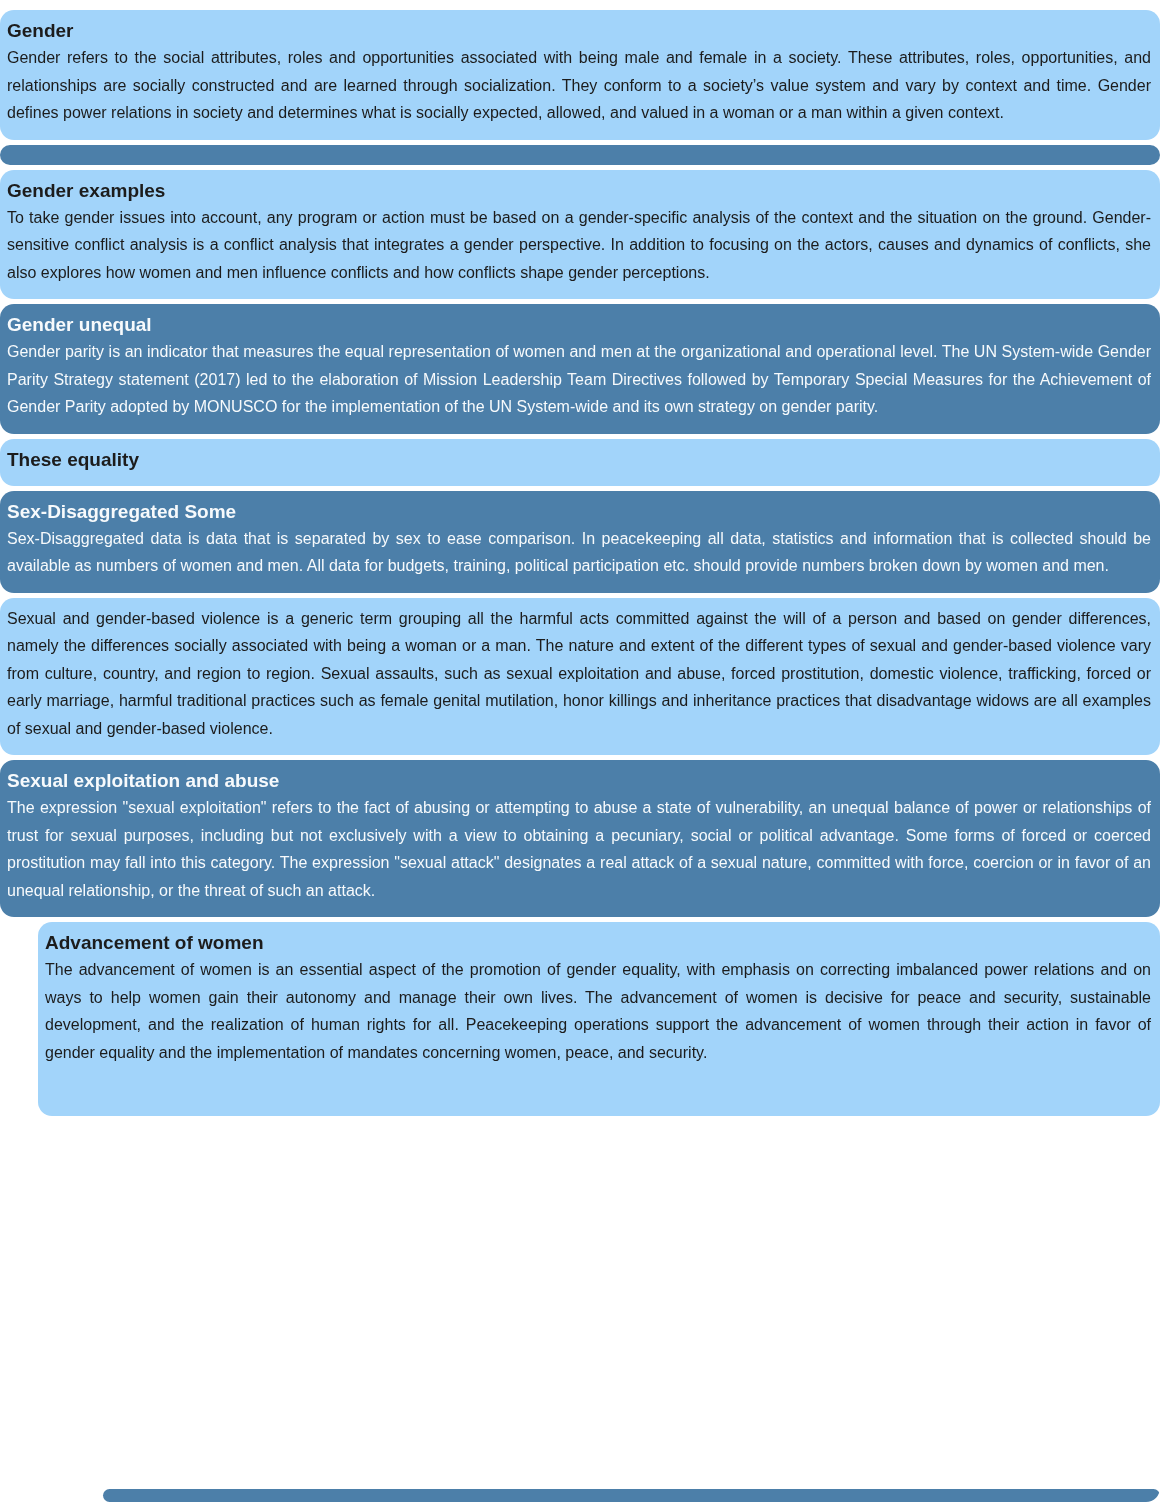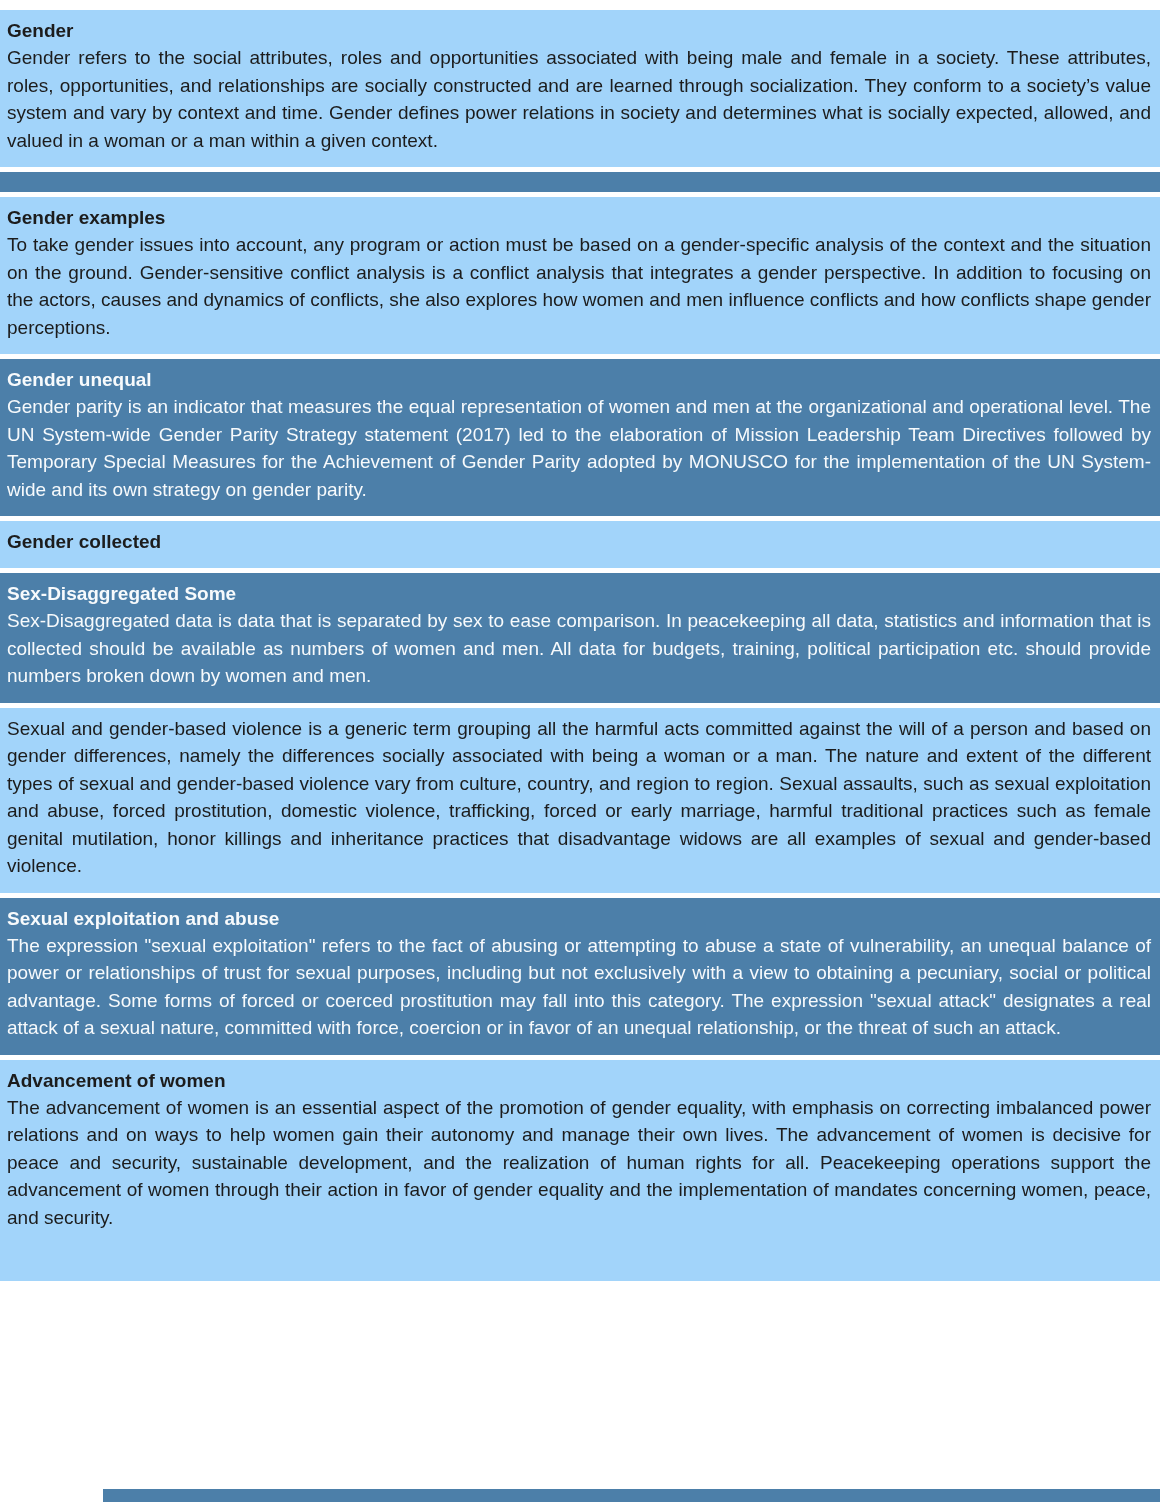--- a/index.html
+++ b/index.html
@@ -1,15 +1,15 @@
 <!DOCTYPE html>
 <html style="--light: #a2d4fa; --dark: #4c7fa9; --ink: #1c1c1c; --paper: #f7fafc;"><head>
 <meta charset="utf-8">
 <style>
-  * { box-sizing: border-box; margin: 0; padding: 0; }
+  * { box-sizing: border-box; margin: 0; padding: 0; border-radius: 14px; }
   html, body { background: #ffffff; }
   body {
     width: 1160px;
     height: 1502px;
     overflow: hidden;
     position: relative;
     font-family: "Liberation Sans", sans-serif;
     padding-top: 10px;
   }
   .def {
@@ -18,26 +18,26 @@
   }
   .def.light { background: var(--light, #a2d4fa); color: var(--ink, #1c1c1c); }
   .def.dark  { background: var(--dark, #4c7fa9); color: var(--paper, #f7fafc); }
   .def-title {
     font-size: 19px;
     font-weight: 700;
     line-height: 27px;
     text-align: left;
   }
   .def-body {
-    font-size: 19px;
+    font-size: 16px;
     font-weight: 400;
     line-height: 27.5px;
     text-align: justify;
   }
-  .def.pad-tall { padding-bottom: 50px; }
+  .def.pad-tall { padding-bottom: 50px; margin-left: 38px; }
   .next-band {
     position: absolute;
     left: 103px;
     right: 0;
     bottom: 0;
     height: 13px;
     background: var(--dark, #4c7fa9);
   }
 </style>
 </head>
@@ -55,21 +55,21 @@
   <h2 class="def-title">Gender examples</h2>
   <p class="def-body">To take gender issues into account, any program or action must be based on a gender-specific analysis of the context and the situation on the ground. Gender-sensitive conflict analysis is a conflict analysis that integrates a gender perspective. In addition to focusing on the actors, causes and dynamics of conflicts, she also explores how women and men influence conflicts and how conflicts shape gender perceptions.</p>
 </section>
 
 <section class="def dark">
   <h2 class="def-title">Gender unequal</h2>
   <p class="def-body">Gender parity is an indicator that measures the equal representation of women and men at the organizational and operational level. The UN System-wide Gender Parity Strategy statement (2017) led to the elaboration of Mission Leadership Team Directives followed by Temporary Special Measures for the Achievement of Gender Parity adopted by MONUSCO for the implementation of the UN System-wide and its own strategy on gender parity.</p>
 </section>
 
 <section class="def light">
-  <h2 class="def-title">Gender collected</h2>
+  <h2 class="def-title">These equality</h2>
 </section>
 
 <section class="def dark">
   <h2 class="def-title">Sex-Disaggregated Some</h2>
   <p class="def-body">Sex-Disaggregated data is data that is separated by sex to ease comparison. In peacekeeping all data, statistics and information that is collected should be available as numbers of women and men. All data for budgets, training, political participation etc. should provide numbers broken down by women and men.</p>
 </section>
 
 <section class="def light">
   <p class="def-body">Sexual and gender-based violence is a generic term grouping all the harmful acts committed against the will of a person and based on gender differences, namely the differences socially associated with being a woman or a man. The nature and extent of the different types of sexual and gender-based violence vary from culture, country, and region to region. Sexual assaults, such as sexual exploitation and abuse, forced prostitution, domestic violence, trafficking, forced or early marriage, harmful traditional practices such as female genital mutilation, honor killings and inheritance practices that disadvantage widows are all examples of sexual and gender-based violence.</p>
 </section>

